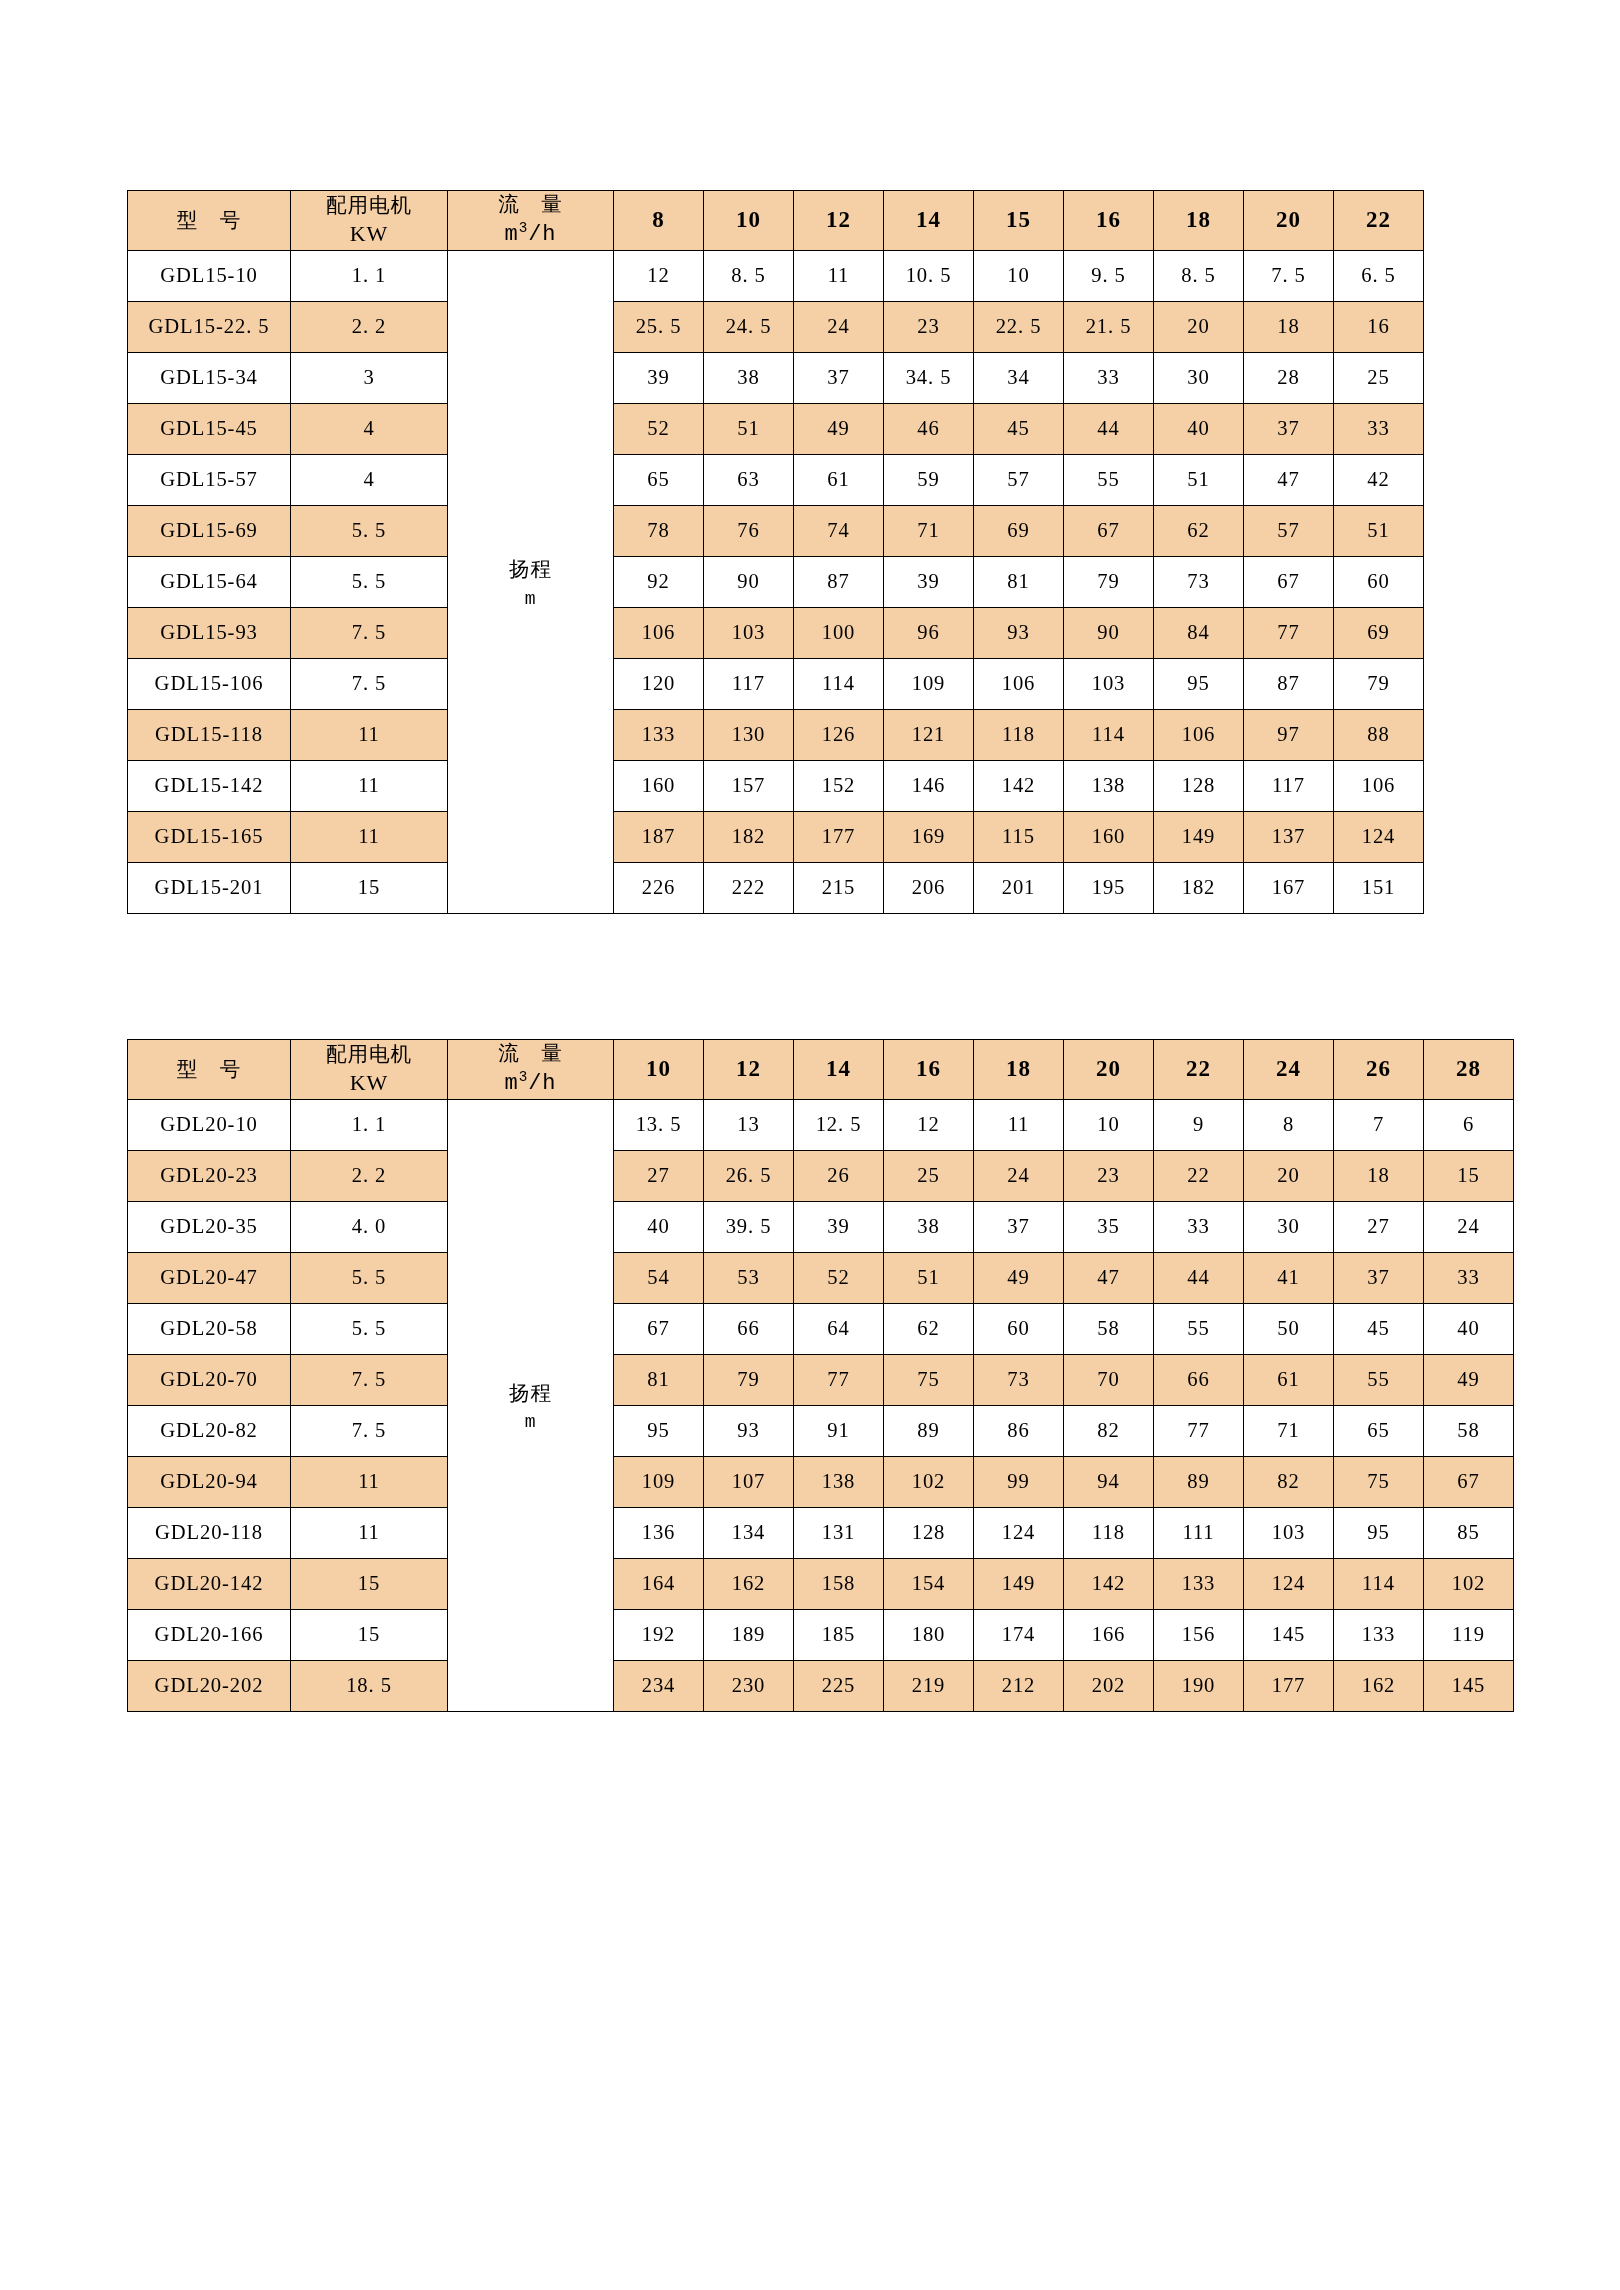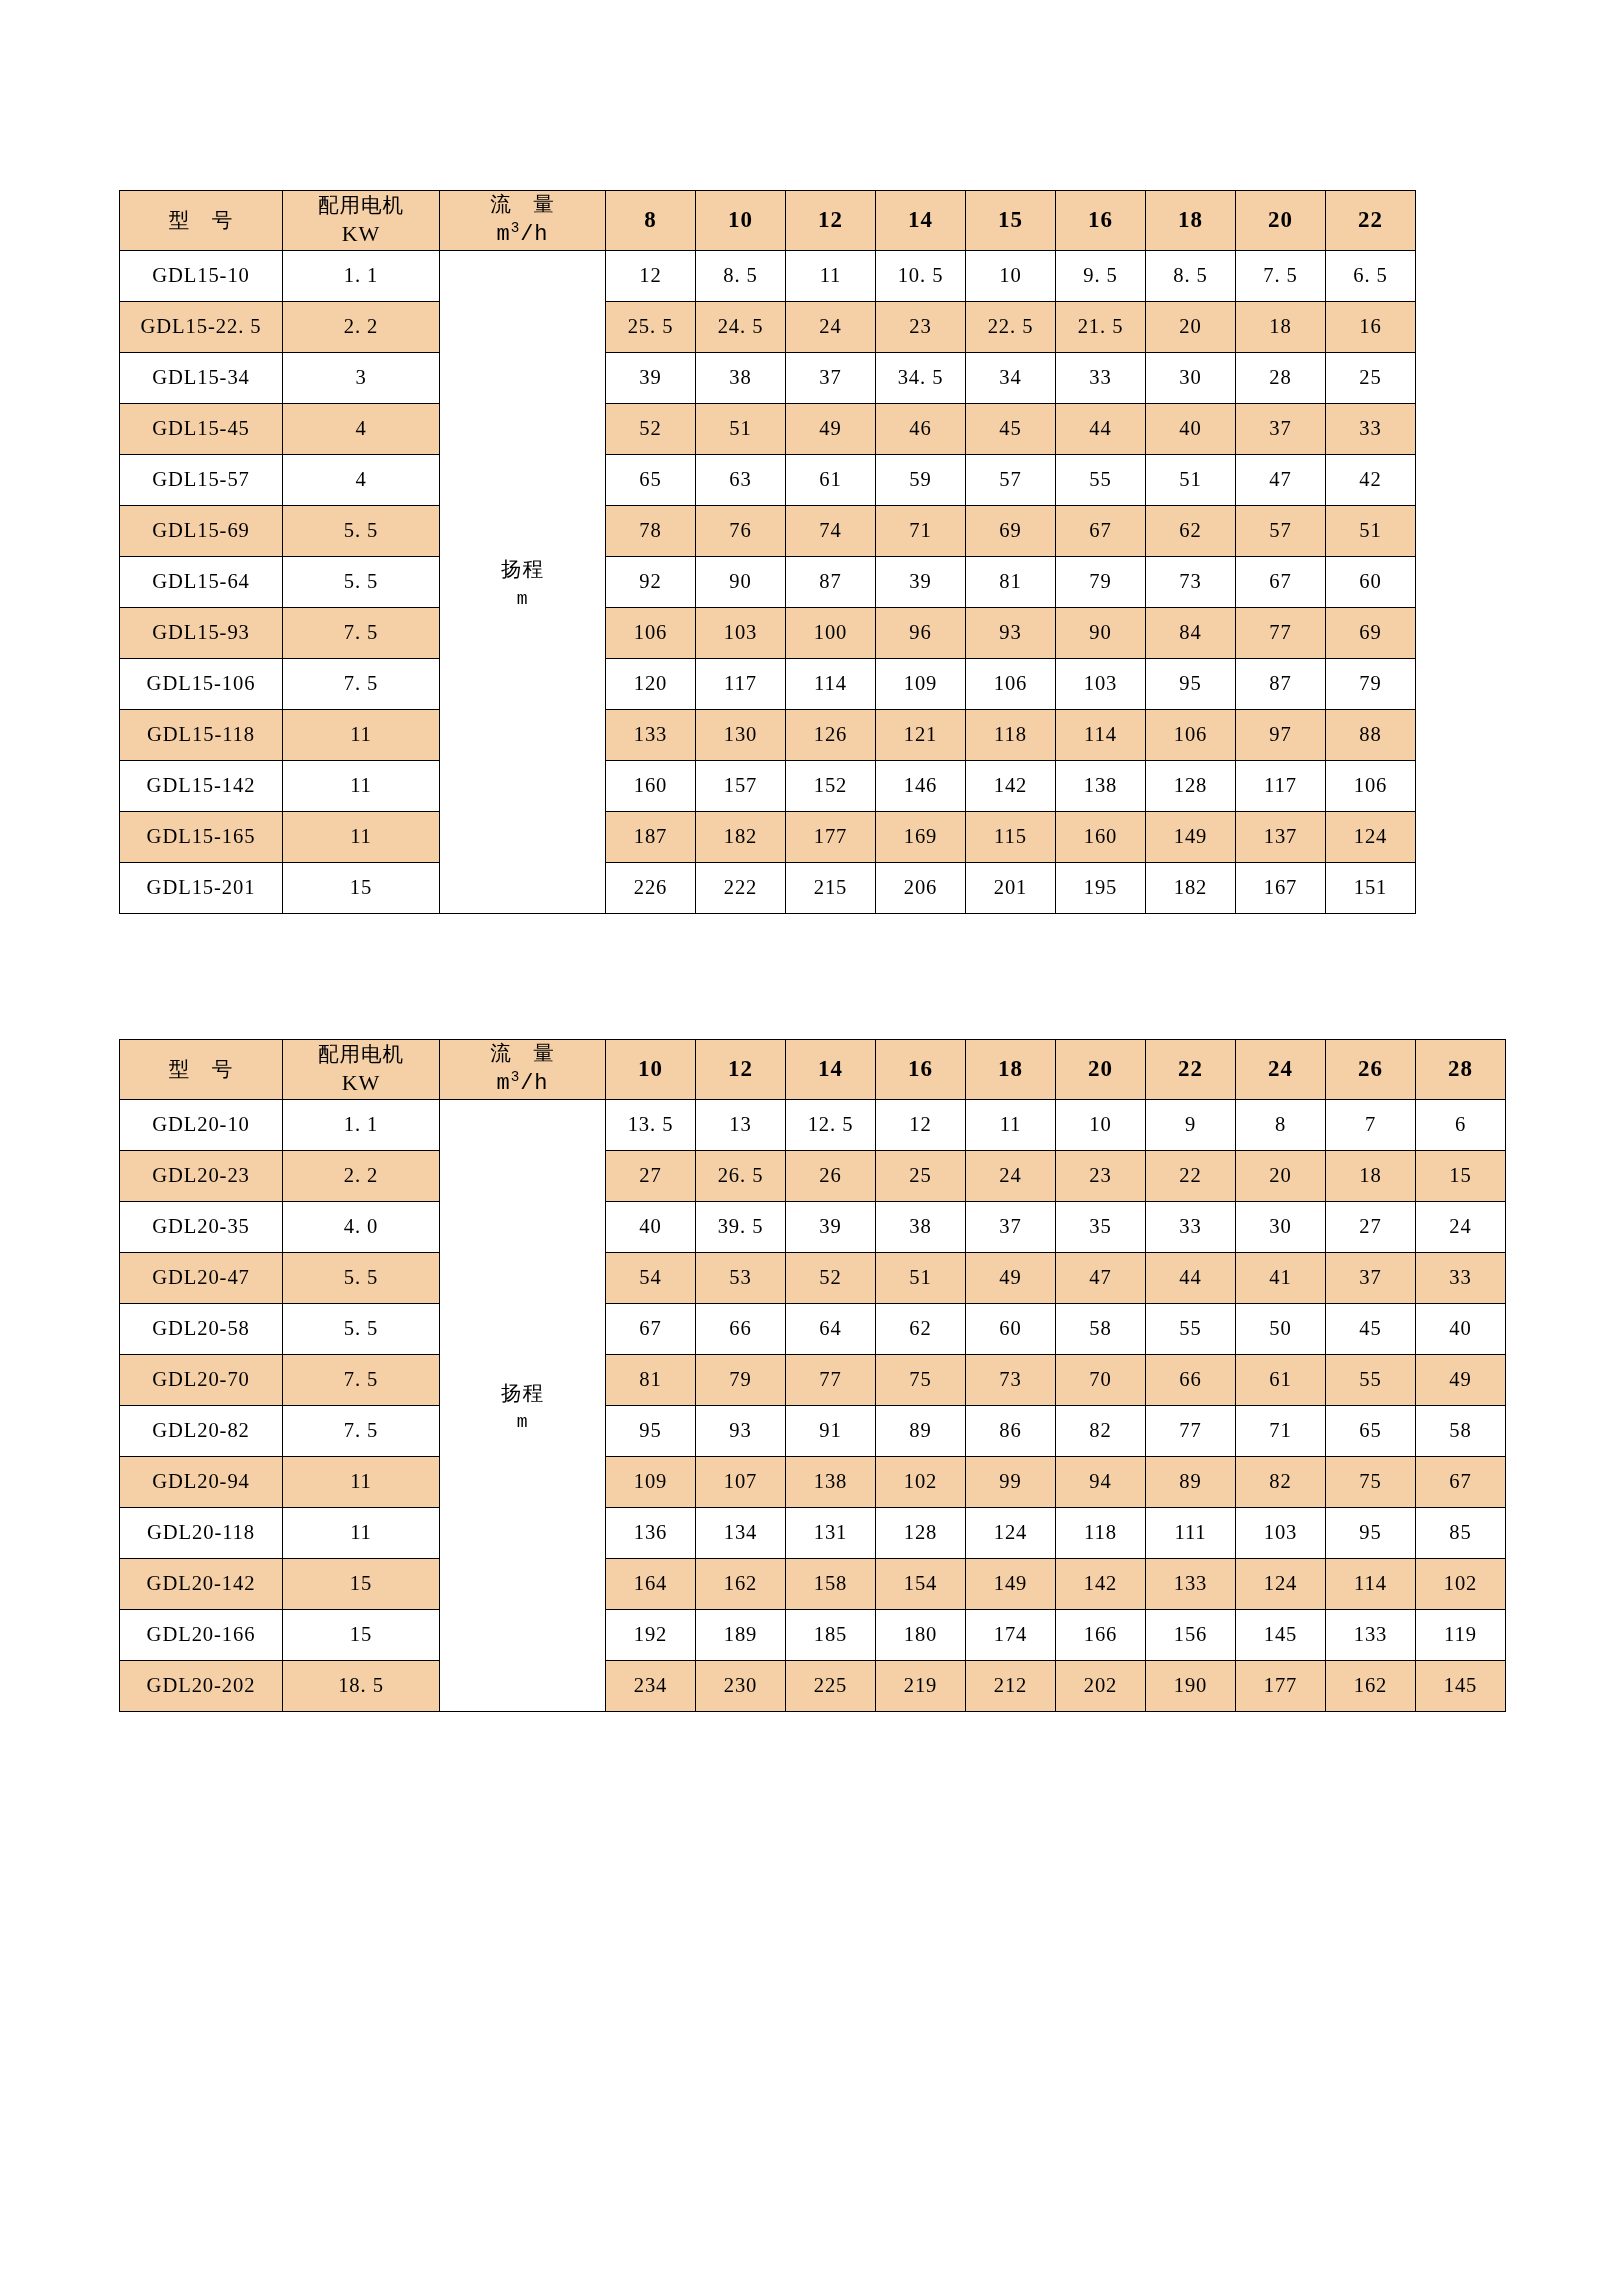--- a/index.html
+++ b/index.html
@@ -16,21 +16,21 @@
   }
   .page {
     position: relative;
     width: 1620px;
     height: 2291px;
     box-sizing: border-box;
     padding: 0;
   }
   .table-wrap {
     position: absolute;
-    left: 119px;
+    left: 127px;
   }
   #table-1 { top: 190px; }
   #table-2 { top: 1039px; }
 
   table.spec {
     border-collapse: collapse;
     table-layout: fixed;
     border: 1.8px solid #000;
   }
   table.spec td, table.spec th {

